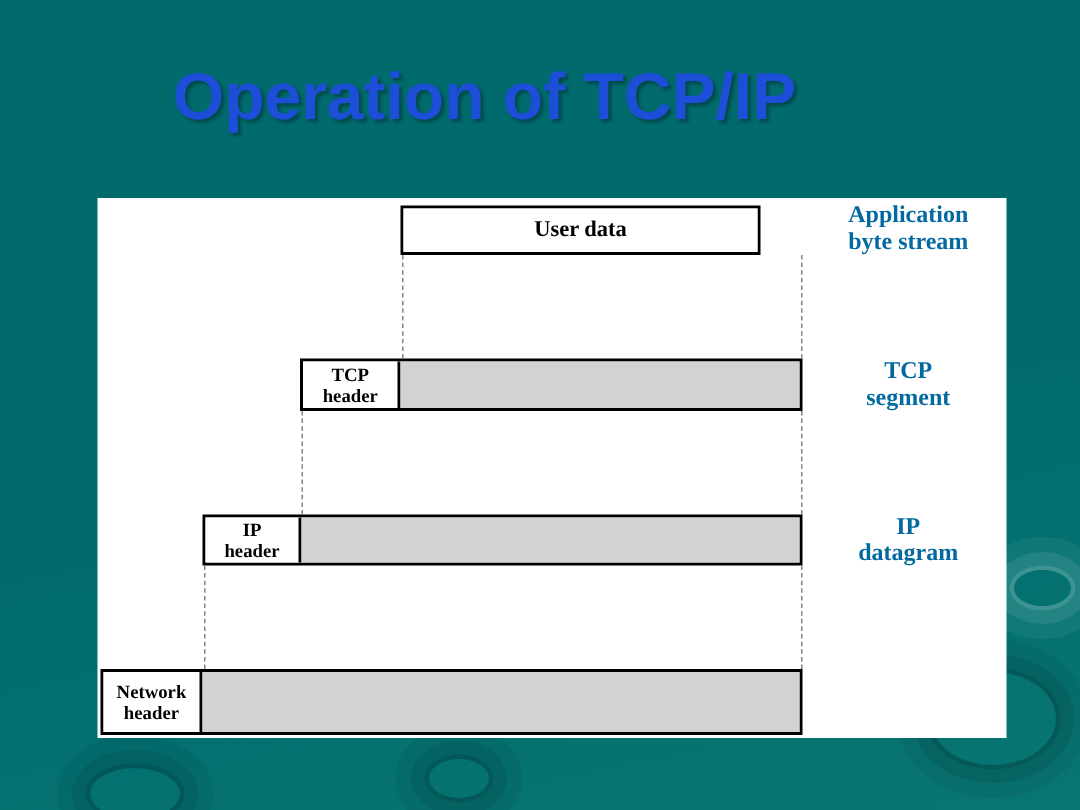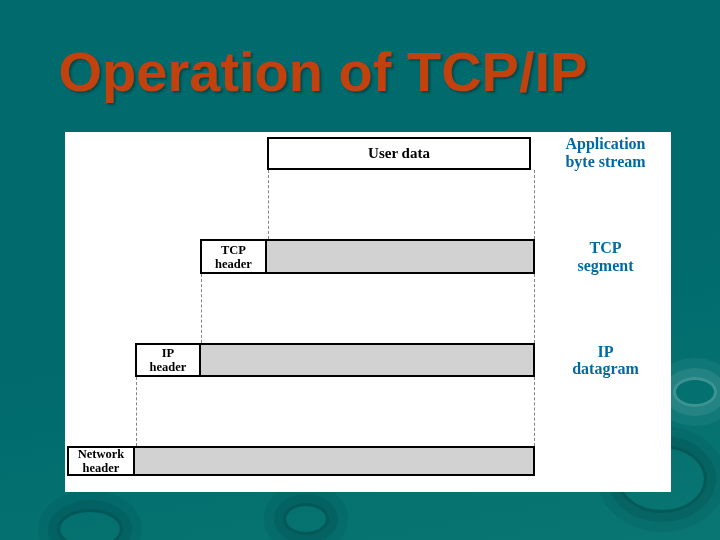--- a/index.html
+++ b/index.html
@@ -13,23 +13,23 @@
 
   
   .slide-title {
     position: absolute;
     top: 40px; left: 0;
     width: 646px;
     margin: 0;
     text-align: center;
     font-family: "Liberation Sans", sans-serif;
     font-weight: bold;
-    font-size: 56px;
+    font-size: 44px;
     line-height: 1.15;
-    color: #c2410c;
+    color: #1d4ed8;
     text-shadow: 2px 2px 2px rgba(0,50,50,0.55);
     z-index: 3;
     letter-spacing: 0px;
   }
 
   
   .ripple {
     position: absolute;
     border-radius: 50%;
     z-index: 1;
@@ -87,26 +87,26 @@
   .enc-box .data-cell {
     flex: 1;
     background: #d2d2d2;
     display: flex; align-items: center; justify-content: center;
     font-weight: bold;
     font-size: 15px;
     color: #000;
   }
   .enc-box .data-cell.white { background: #fff; }
 
-  .row-user    { left: 202px; top: 5px;   width: 264px; height: 33px; }
+  .row-user    { left: 202px; top: 5px;   width: 240px; height: 33px; }
   .row-tcp     { left: 135px; top: 107px; width: 335px; height: 35px; }
   .row-tcp  .hdr-cell { width: 65px; }
   .row-ip      { left: 70px;  top: 211px; width: 400px; height: 34px; }
   .row-ip   .hdr-cell { width: 64px; }
-  .row-net     { left: 2px;   top: 314px; width: 468px; height: 30px; }
+  .row-net     { left: 2px;   top: 314px; width: 468px; height: 44px; }
   .row-net  .hdr-cell { width: 66px; }
 
   
   .vdash {
     position: absolute;
     width: 0;
     border-left: 1px dashed #848484;
   }
   .vd1a { left: 203px; top: 38px;  height: 69px; }
   .vd1b { left: 469px; top: 38px;  height: 69px; }

